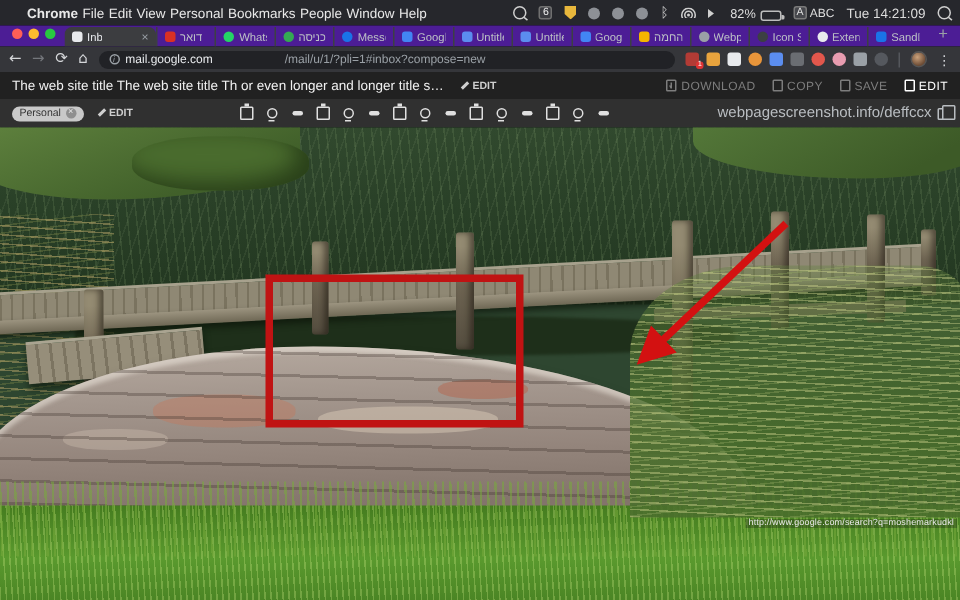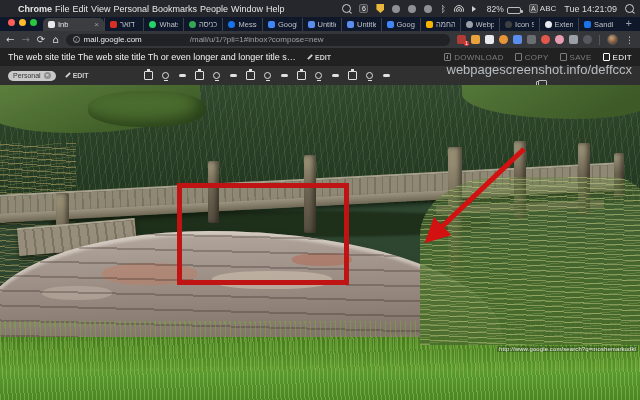--- a/index.html
+++ b/index.html
@@ -28,21 +28,21 @@
   .spk { width:0; height:0; border:3px solid transparent; border-right:4px solid #cfcfcf; transform:rotate(180deg);}
   .battery { display:flex; align-items:flex-end; gap:3px; font-size:8.5px; }
   .batt-shell { width:14px; height:7px; border:1px solid #bdbdbd; border-radius:2px; padding:1px; position:relative;}
   .batt-shell:after{content:"";position:absolute;right:-3px;top:2px;width:2px;height:3px;background:#bdbdbd;border-radius:0 1px 1px 0;}
   .batt-fill { height:100%; width:82%; background:#e6e6e6; border-radius:1px;}
   .inputsrc { display:flex; align-items:center; gap:2px; font-size:8px; }
   .inputsrc .sq { width:9px; height:9px; background:#46474c; border:1px solid #7a7a7a; border-radius:2px; font-size:7px; line-height:8px; text-align:center;}
   .clock { font-size:9px; white-space:nowrap; }
 
   
-  .tabstrip { height:14px; background:#0f172a; display:flex; align-items:flex-end; padding-left:6px; }
+  .tabstrip { height:14px; background:#4c1d95; display:flex; align-items:flex-end; padding-left:6px; }
   .lights { display:flex; gap:4px; align-items:center; height:100%; padding:0 6px 3px 2px; }
   .light { width:7px; height:7px; border-radius:50%; }
   .tabs { display:flex; flex:1; height:100%; align-items:flex-end; overflow:hidden; }
   .tab { display:flex; align-items:center; gap:3px; height:13px; padding:0 5px; min-width:0;
     color:#bdc1c6; font-size:7.5px; border-left:1px solid #3c4043; flex:1 1 36px; max-width:46px;}
   .tab.active { background:#3c3d40; border-radius:5px 5px 0 0; color:#e8eaed; max-width:64px; flex:1.4 1 56px; border-left:none;}
   .fav { width:7px; height:7px; flex:0 0 auto; border-radius:2px; }
   .fav.circle { border-radius:50%; }
   .tab-label { overflow:hidden; white-space:nowrap; text-overflow:clip; }
   .tab-close { margin-left:auto; font-size:8px; color:#9aa0a6; }
@@ -87,21 +87,21 @@
     border-radius:8px; padding:1.5px 5px; }
   .tag-x { width:7px; height:7px; border-radius:50%; background:#8f8f8f; color:#e9e9e9; font-size:6px;
     line-height:7px; text-align:center; }
   .tools { display:flex; align-items:center; gap:6px; margin:0 auto; }
   .tool { display:inline-flex; align-items:center; justify-content:center; width:11px; height:11px; }
   .t-board { width:9px; height:9px; border:1.3px solid #e0e0e0; border-radius:1px; position:relative;}
   .t-board:before { content:""; position:absolute; top:-3px; left:2px; width:3px; height:2px; background:#e0e0e0;}
   .t-cam { width:7px; height:7px; border:1.3px solid #e0e0e0; border-radius:50%; position:relative;}
   .t-cam:after { content:""; position:absolute; left:0.5px; bottom:-3px; width:4px; height:1.5px; background:#e0e0e0;}
   .t-dash { width:7px; height:3.5px; background:#e0e0e0; border-radius:1.5px;}
-  .share-right { display:flex; align-items:center; gap:4px; color:#b9bdc1; font-size:13px; white-space:nowrap;flex-direction:column;}
+  .share-right { display:flex; align-items:center; gap:4px; color:#b9bdc1; font-size:10px; white-space:nowrap;}
   .copy-ic { width:7px; height:8px; border:1px solid #b9bdc1; border-radius:1px; position:relative;}
   .copy-ic:before { content:""; position:absolute; left:1.5px; top:-2.5px; width:7px; height:8px;
     border:1px solid #b9bdc1; border-radius:1px; background:#303030;}
 
   
   .photo { position:relative; width:640px; height:316px; overflow:hidden; background:#2e4630; }
   .layer { position:absolute; }
   .water { left:0; top:0; width:640px; height:118px;
     background:linear-gradient(180deg,#31492e 0%, #2a4128 40%, #223620 100%); }
   .water:after { content:""; position:absolute; inset:0;

